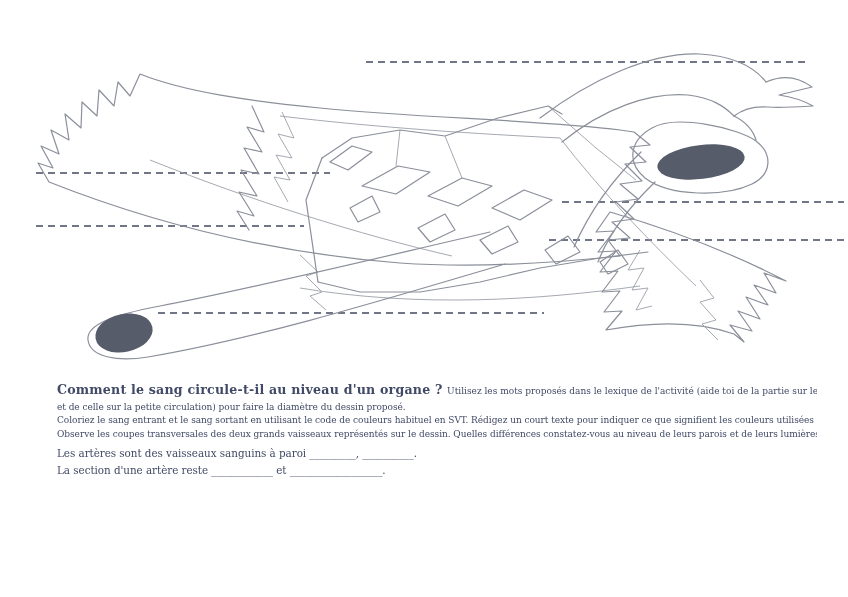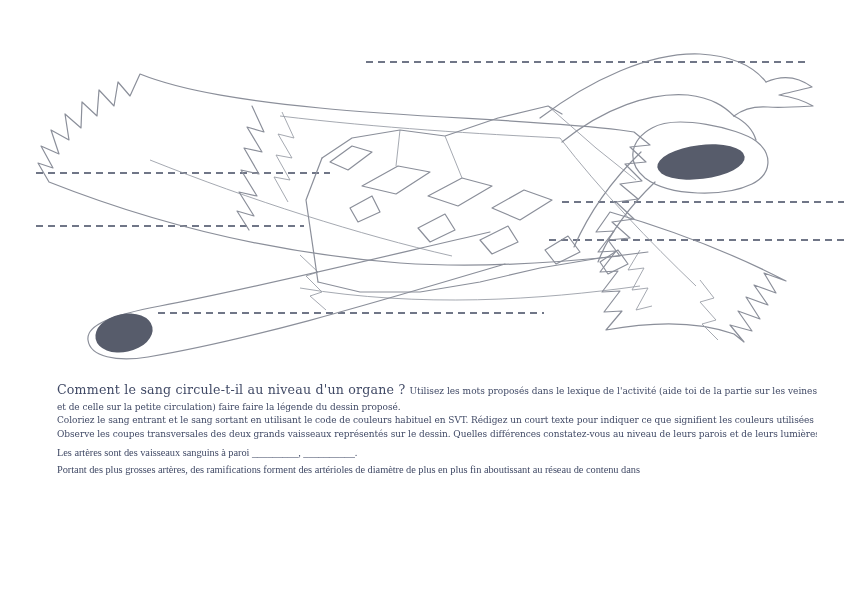--- a/index.html
+++ b/index.html
@@ -15,30 +15,30 @@
   }
   .textblock{
     position:absolute;left:57px;top:383px;width:760px;
     color:#414a66;
   }
   .titleline{
     white-space:nowrap;overflow:hidden;
     font-size:9px;line-height:14px;margin-bottom:3px;
   }
   .titleline .t-bold{
-    font-weight:normal;font-size:12.6px;letter-spacing:0.2px;
+    font-weight:bold;font-size:12.6px;letter-spacing:0.2px;
   }
   .titleline .t-tail{font-size:9px;}
   .bodyline{
     white-space:nowrap;overflow:hidden;
     font-size:9px;line-height:13.4px;letter-spacing:-0.05px;
   }
   .fillline{
     white-space:nowrap;overflow:hidden;
-    font-size:10.4px;line-height:16.4px;letter-spacing:-0.05px;font-family:Liberation Serif, serif;
+    font-size:10.4px;line-height:16.4px;letter-spacing:-0.05px;
   }
   .fills{margin-top:4px;}
   svg .ln{fill:none;stroke:#8b8f9a;stroke-width:1.2;stroke-linejoin:round;stroke-linecap:round;}
   svg .lnthin{fill:none;stroke:#9b9fa8;stroke-width:0.9;}
   svg .dash{fill:none;stroke:#707687;stroke-width:2;stroke-dasharray:7 5;}
   svg .lumen{fill:#575c6b;stroke:none;}
 </style>
 </head>
 <body>
 
@@ -126,23 +126,23 @@
     </svg>
   </div>
 
   <div class="textblock">
 
     <div class="titleline">
       <span class="t-bold">Comment le sang  circule-t-il au niveau d'un organe ? </span>
       <span class="t-tail">Utilisez les mots proposés dans le lexique de l'activité (aide toi de la partie sur les veines et les artères</span>
     </div>
 
-    <div class="bodyline">et de celle sur la petite circulation) faire faire la légende du dessin proposé.</div>
+    <div class="bodyline">et de celle sur la petite circulation) pour faire la diamètre du dessin proposé.</div>
     <div class="bodyline">Coloriez le sang entrant et le sang sortant en utilisant le code de couleurs habituel en SVT. Rédigez un court texte pour indiquer ce que signifient les couleurs utilisées et les</div>
     <div class="bodyline">Observe les coupes transversales des deux grands vaisseaux représentés sur le dessin. Quelles différences constatez-vous au niveau de leurs parois et de leurs lumières</div>
 
     <div class="fills">
       <div class="fillline">Les artères sont des vaisseaux sanguins à paroi _________, __________.</div>
-      <div class="fillline">Portant des plus grosses artères, des ramifications forment des artérioles de diamètre de plus en plus fin aboutissant au réseau de  contenu dans</div>
+      <div class="fillline">La section d'une artère reste ____________ et __________________.</div>
     </div>
 
   </div>
 </div>
 
 </body></html>

